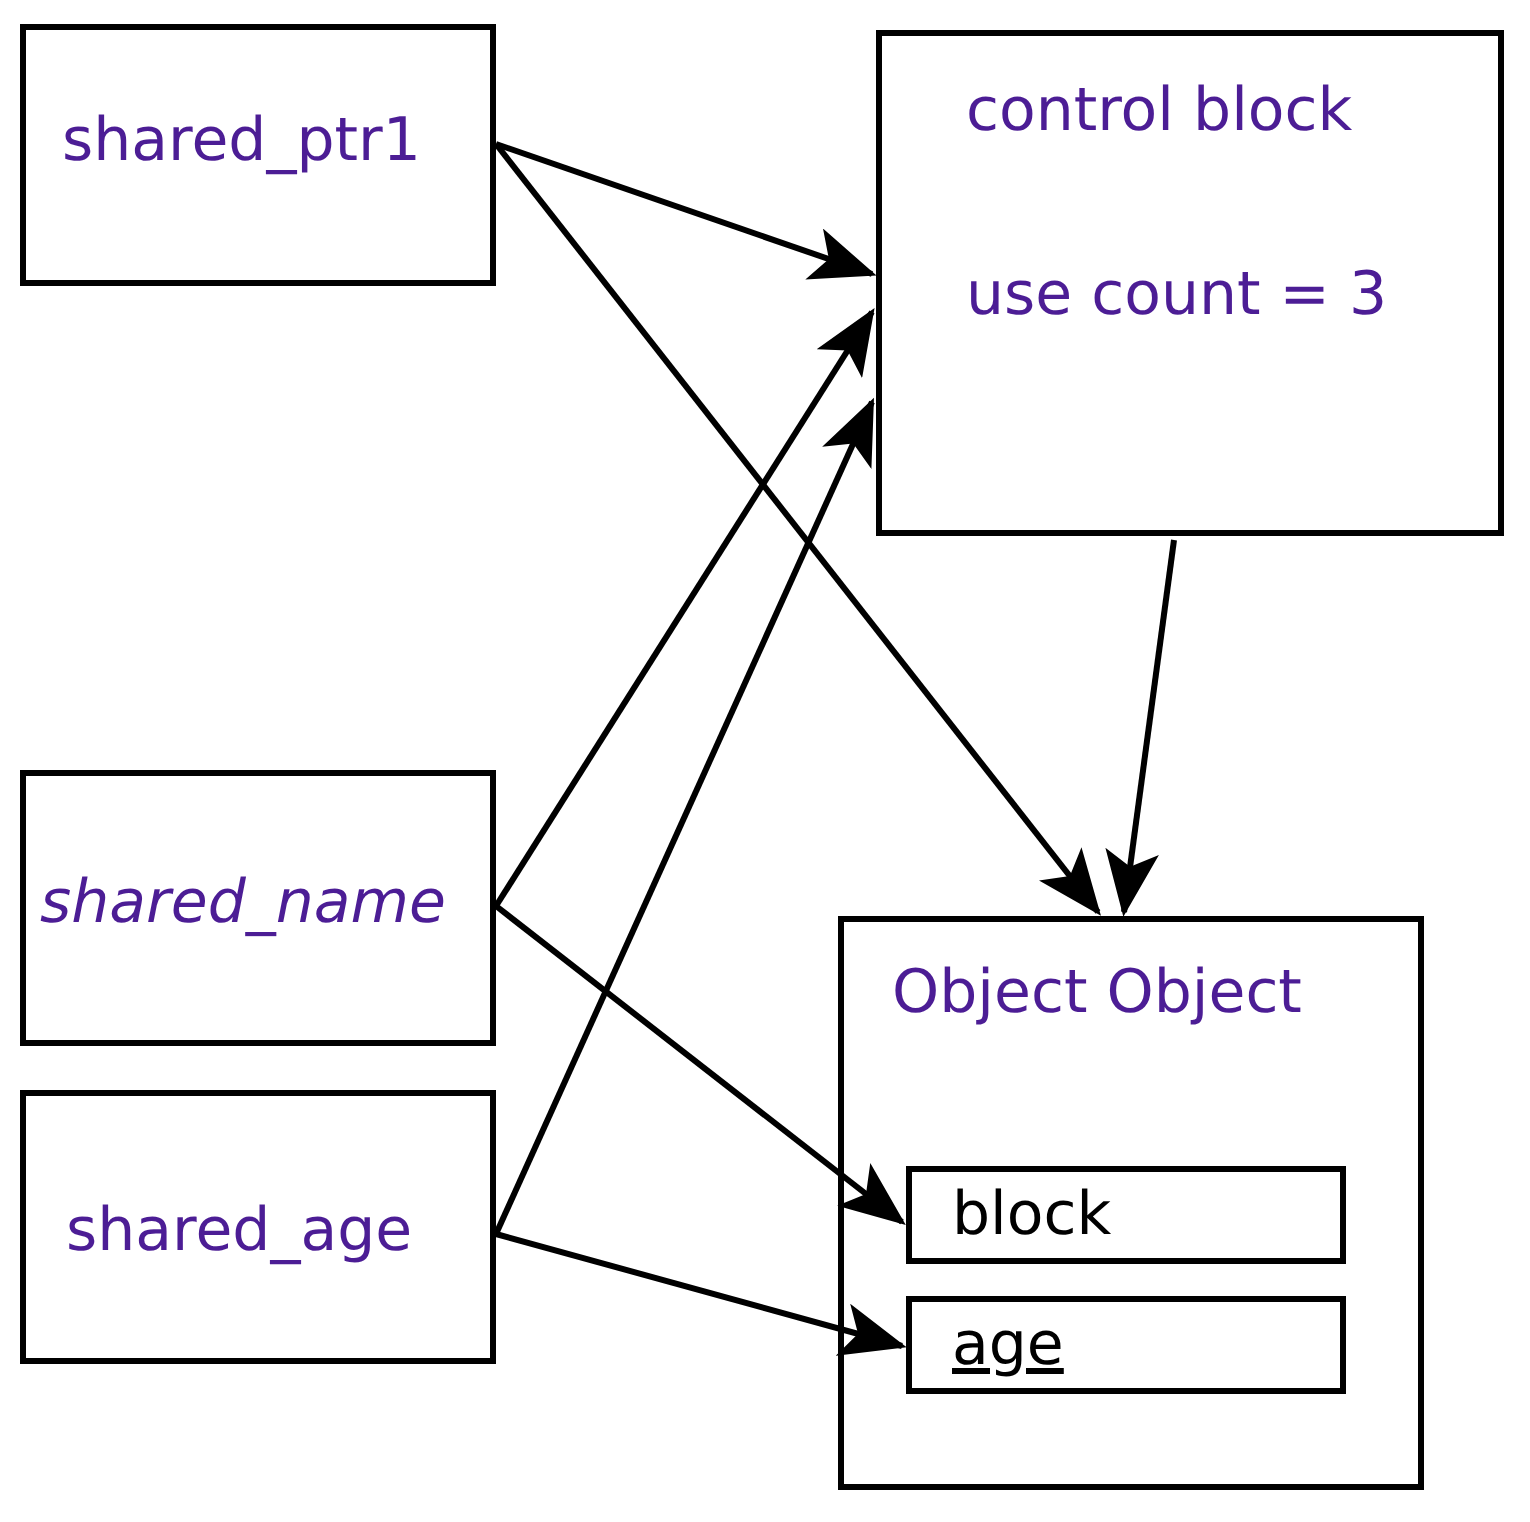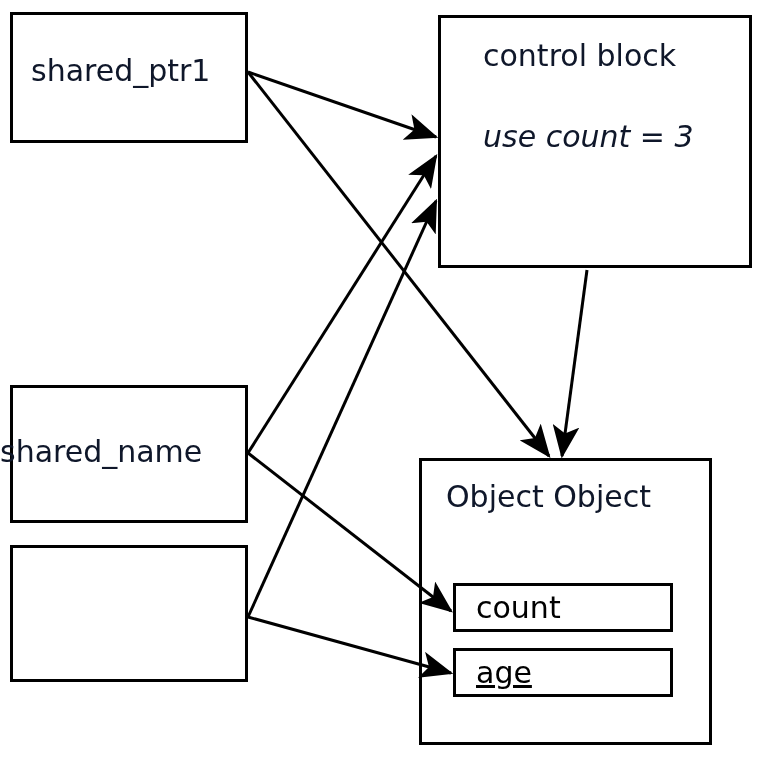--- a/index.html
+++ b/index.html
@@ -26,21 +26,21 @@
   }
   .node {
     position: absolute;
     box-sizing: border-box;
     border: 3px solid #000000;
     background: transparent;
   }
   .node-label {
     position: absolute;
     white-space: nowrap;
-    color: #0f172a;
+    color: #4c1d95;
     font-size: 30px;
     line-height: 1;
   }
   .field-box {
     position: absolute;
     box-sizing: border-box;
     border: 3px solid #000000;
     background: transparent;
   }
   .field-label {
@@ -49,29 +49,29 @@
     color: #000000;
     font-size: 30px;
     line-height: 1;
   }
 
   
   #node-shared-ptr1   { left: 10px;  top: 12px;  width: 238px; height: 131px; }
   #label-shared-ptr1  { left: 31px;  top: 56px; }
 
   #node-shared-name   { left: 10px;  top: 385px; width: 238px; height: 138px; }
-  #label-shared-name  { left: 0;  top: 437px; }
+  #label-shared-name  { left: 20px;  top: 437px; font-style: italic; }
 
   #node-shared-age    { left: 10px;  top: 545px; width: 238px; height: 137px; }
   #label-shared-age   { left: 33px;  top: 601px; }
 
   
   #node-control-block  { left: 438px; top: 15px;  width: 314px; height: 253px; }
   #label-control-block { left: 483px; top: 41px; text-align: center; }
-  #label-use-count     { left: 483px; top: 122px; font-style: italic; }
+  #label-use-count     { left: 483px; top: 133px; }
 
   
   #node-person-object  { left: 419px; top: 458px; width: 293px; height: 287px; }
   #label-person-object { left: 446px; top: 482px; }
 
   #field-name   { left: 453px; top: 583px; width: 220px; height: 49px; }
   #label-name   { left: 476px; top: 593px; }
 
   #field-age    { left: 453px; top: 648px; width: 220px; height: 49px; }
   #label-age    { left: 476px; top: 658px; text-decoration: underline; }
@@ -103,27 +103,28 @@
     <line x1="587" y1="270" x2="562" y2="456" stroke="#000000" stroke-width="3" marker-end="url(#arrowhead)"></line>
   </svg>
 
   <div class="node" id="node-shared-ptr1"></div>
   <div class="node-label" id="label-shared-ptr1">shared_ptr1</div>
 
   <div class="node" id="node-shared-name"></div>
   <div class="node-label" id="label-shared-name">shared_name</div>
 
   <div class="node" id="node-shared-age"></div>
+  <div class="node-label" id="label-shared-age">shared_age</div>
 
   <div class="node" id="node-control-block"></div>
   <div class="node-label" id="label-control-block">control block</div>
   <div class="node-label" id="label-use-count">use count = 3</div>
 
   <div class="node" id="node-person-object"></div>
   <div class="node-label" id="label-person-object">Object Object</div>
 
   <div class="field-box" id="field-name"></div>
-  <div class="field-label" id="label-name">count</div>
+  <div class="field-label" id="label-name">block</div>
 
   <div class="field-box" id="field-age"></div>
   <div class="field-label" id="label-age">age</div>
 
 </div>
 
 </body></html>

